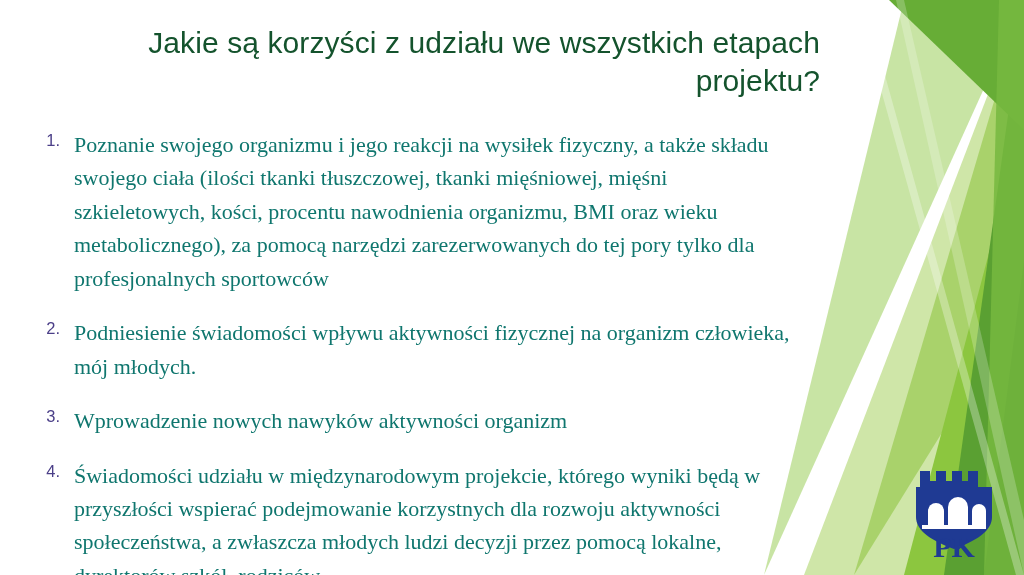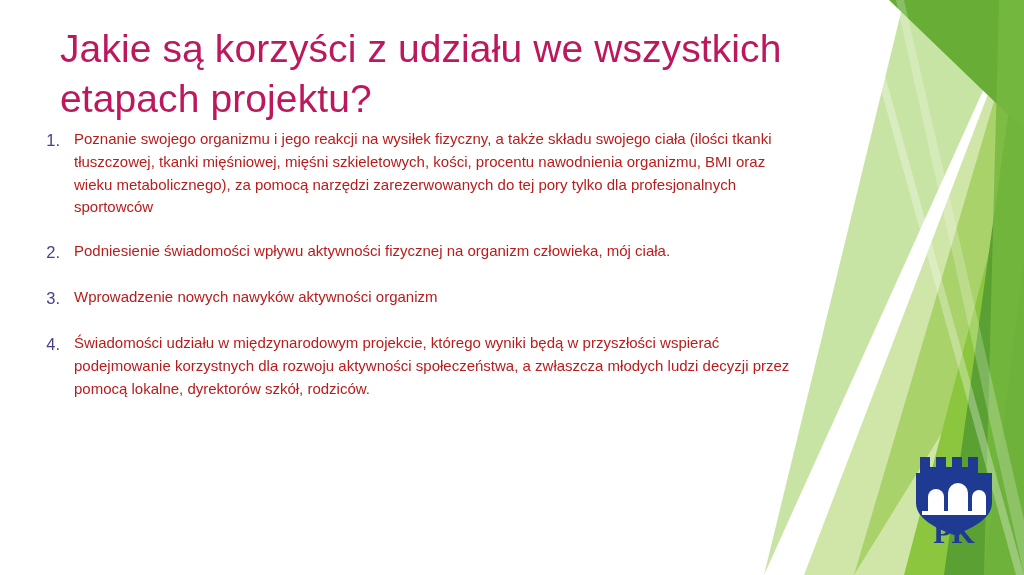--- a/index.html
+++ b/index.html
@@ -32,23 +32,23 @@
     pointer-events: none;
   }
   .deco svg { display: block; }
 
   
   .title {
     position: absolute;
     left: 60px;
     top: 24px;
     width: 760px;
-    text-align: left;
-    color: #be185d;
-    font-size: 39px;
+    text-align: right;
+    color: #14532d;
+    font-size: 30px;
     line-height: 1.28;
     font-weight: normal;
     letter-spacing: 0.1px;
   }
 
   
   .content {
     position: absolute;
     left: 40px;
     top: 128px;
@@ -64,31 +64,32 @@
     color: #4b3f88;
     font-size: 16.5px;
     line-height: 1.52;
     width: 34px;
     flex: 0 0 34px;
     text-align: right;
     padding-right: 14px;
     box-sizing: border-box;
   }
   .txt {
-    color: #b91c1c;
-    font-size: 15px;
+    color: #0f766e;
+    font-size: 22px;
     line-height: 1.52;
     flex: 1 1 auto;
+    font-family: Liberation Serif, serif;
   }
 
   
   .logo {
     position: absolute;
     right: 22px;
-    bottom: 28px;
+    bottom: 14px;
     width: 96px;
     height: 96px;
   }
   .logo svg { display: block; }
 </style>
 </head>
 <body>
 
 <div class="slide">
 
@@ -113,21 +114,21 @@
 
   <div class="content">
 
     <div class="item">
       <div class="num">1.</div>
       <div class="txt">Poznanie swojego organizmu i jego reakcji na wysiłek fizyczny, a także składu swojego ciała (ilości tkanki tłuszczowej, tkanki mięśniowej, mięśni szkieletowych, kości, procentu nawodnienia organizmu, BMI oraz wieku metabolicznego), za pomocą narzędzi zarezerwowanych do tej pory tylko dla profesjonalnych sportowców</div>
     </div>
 
     <div class="item">
       <div class="num">2.</div>
-      <div class="txt">Podniesienie świadomości wpływu aktywności fizycznej na organizm człowieka, mój ciała.</div>
+      <div class="txt">Podniesienie świadomości wpływu aktywności fizycznej na organizm człowieka, mój młodych.</div>
     </div>
 
     <div class="item">
       <div class="num">3.</div>
       <div class="txt">Wprowadzenie nowych nawyków aktywności organizm</div>
     </div>
 
     <div class="item">
       <div class="num">4.</div>
       <div class="txt">Świadomości udziału w międzynarodowym projekcie, którego wyniki będą w przyszłości wspierać podejmowanie korzystnych  dla rozwoju aktywności społeczeństwa, a zwłaszcza młodych ludzi decyzji przez pomocą lokalne, dyrektorów szkół, rodziców.</div>

